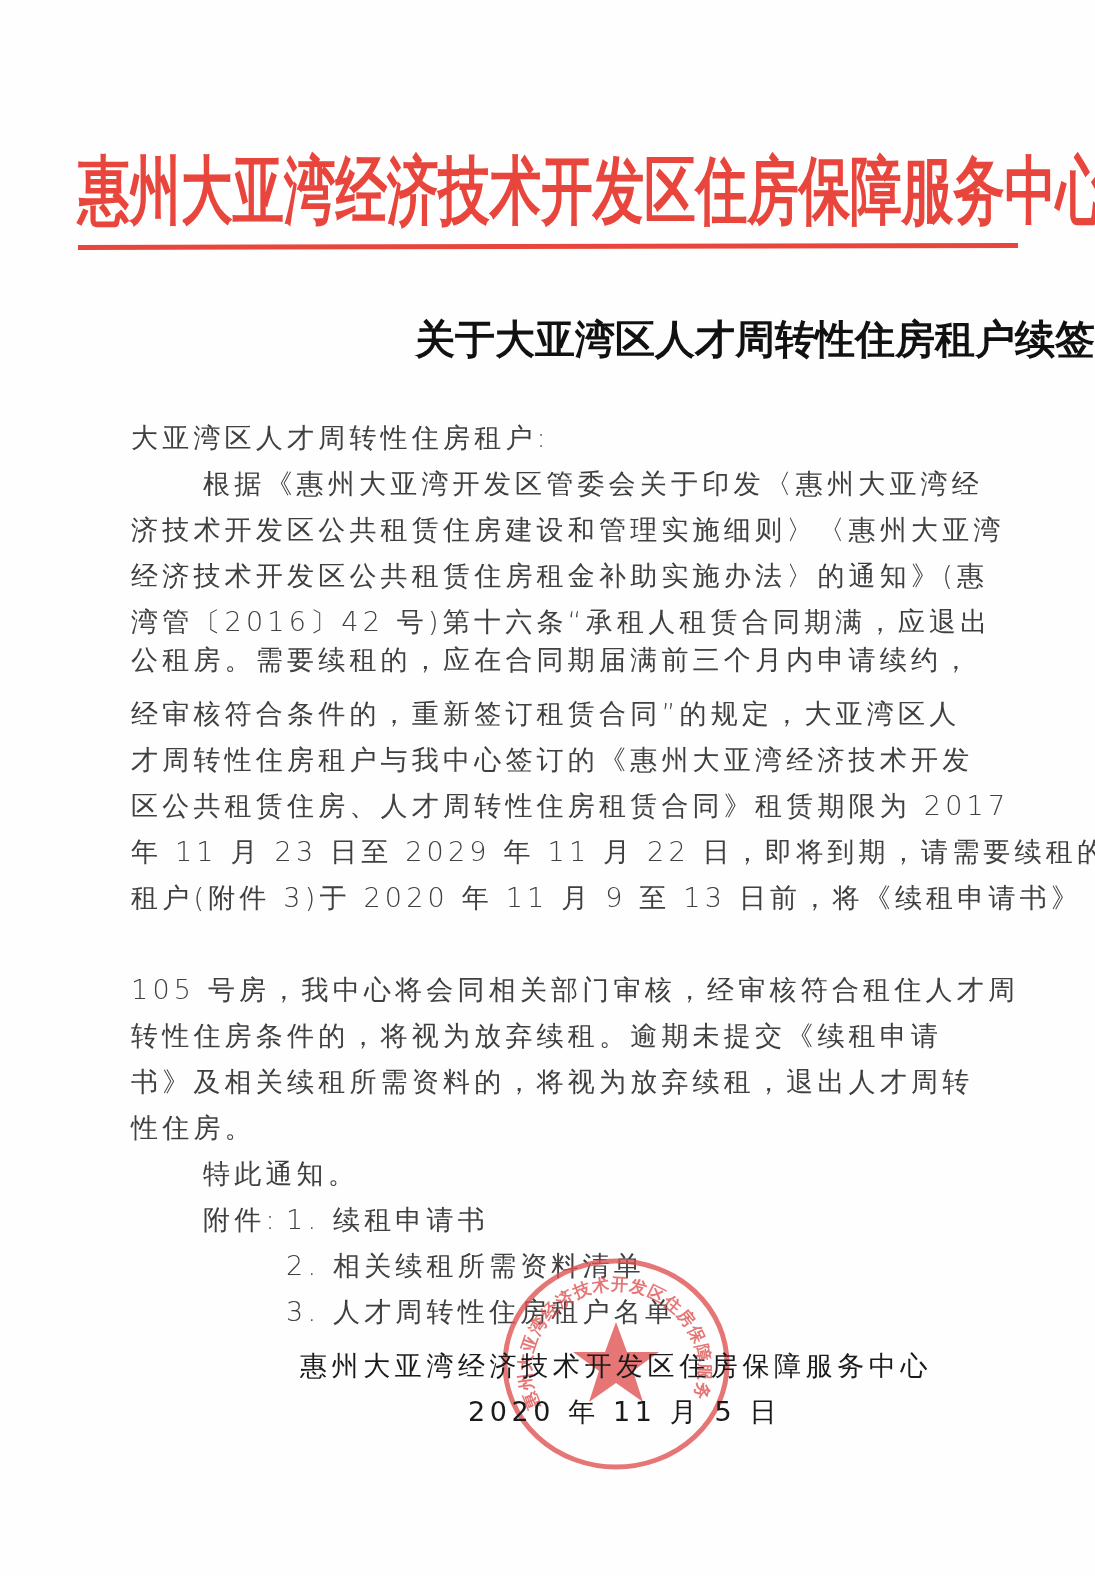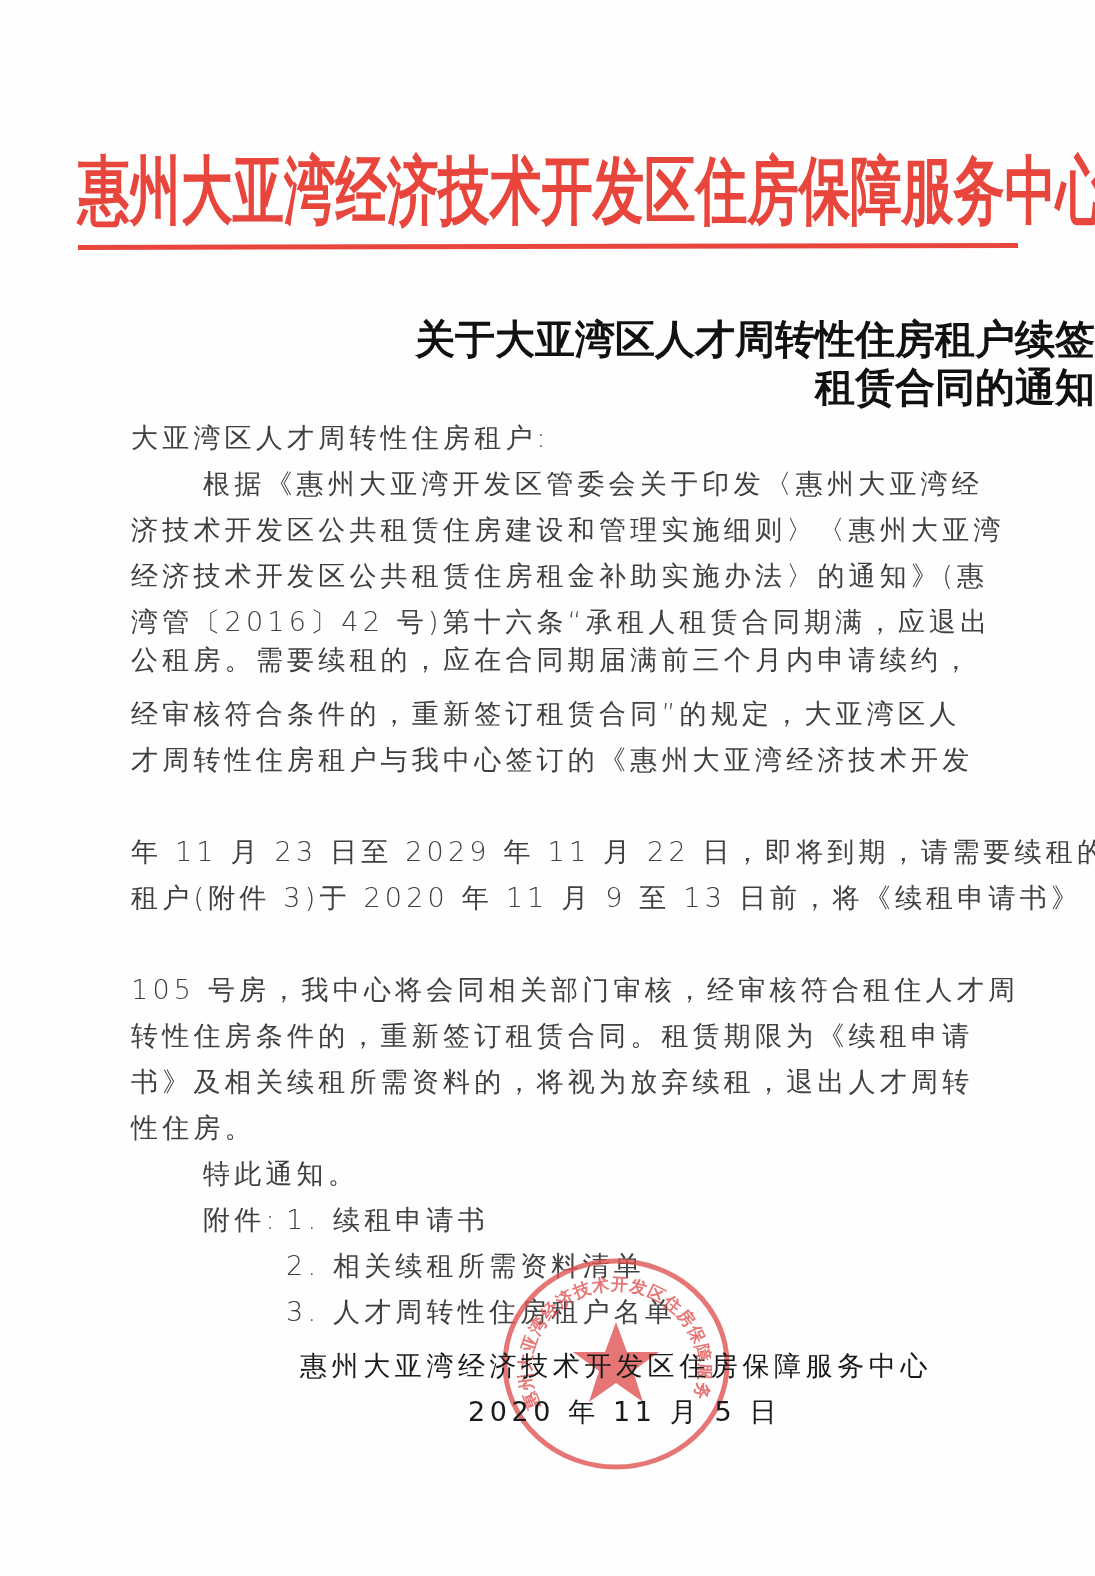--- a/index.html
+++ b/index.html
@@ -69,34 +69,34 @@
     <span>保</span>
     <span>障</span>
     <span>服</span>
     <span>务</span>
     <span>中</span>
     <span>心</span>
   </div>
   <div class="masthead-rule"></div>
 
   <div class="doc-title l1">关于大亚湾区人才周转性住房租户续签</div>
-  <div class="doc-title l2">租赁合同的通知</div>
 
   <div class="body-line" style="top:418px">大亚湾区人才周转性住房租户:</div>
   <div class="body-line indent" style="top:464px">根据《惠州大亚湾开发区管委会关于印发〈惠州大亚湾经</div>
   <div class="body-line" style="top:556px">经济技术开发区公共租赁住房租金补助实施办法〉的通知》(惠</div>
   <div class="body-line" style="top:510px">济技术开发区公共租赁住房建设和管理实施细则〉〈惠州大亚湾</div>
   <div class="body-line" style="top:602px">湾管〔2016〕42 号)第十六条“承租人租赁合同期满，应退出</div>
   <div class="body-line" style="top:640px">公租房。需要续租的，应在合同期届满前三个月内申请续约，</div>
   <div class="body-line" style="top:694px">经审核符合条件的，重新签订租赁合同”的规定，大亚湾区人</div>
   <div class="body-line" style="top:740px">才周转性住房租户与我中心签订的《惠州大亚湾经济技术开发</div>
+  <div class="body-line" style="top:786px">区公共租赁住房、人才周转性住房租赁合同》租赁期限为 2017</div>
   <div class="body-line" style="top:832px">年 11 月 23 日至 2029 年 11 月 22 日，即将到期，请需要续租的</div>
   <div class="body-line" style="top:878px">租户(附件 3)于 2020 年 11 月 9 至 13 日前，将《续租申请书》</div>
   <div class="body-line" style="top:970px">105 号房，我中心将会同相关部门审核，经审核符合租住人才周</div>
-  <div class="body-line" style="top:1016px">转性住房条件的，重新签订租赁合同。租赁期限为《续租申请</div>
+  <div class="body-line" style="top:1016px">转性住房条件的，将视为放弃续租。逾期未提交《续租申请</div>
   <div class="body-line" style="top:1062px">书》及相关续租所需资料的，将视为放弃续租，退出人才周转</div>
   <div class="body-line" style="top:1108px">性住房。</div>
 
   <div class="body-line indent" style="top:1200px">附件:</div>
   <div class="body-line indent" style="top:1154px">特此通知。</div>
   <div class="body-line indent2" style="top:1200px">1. 续租申请书</div>
   <div class="body-line indent2" style="top:1246px">2. 相关续租所需资料清单</div>
   <div class="body-line indent2" style="top:1292px">3. 人才周转性住房租户名单</div>
 
   <svg class="seal" viewBox="0 0 232 216">

